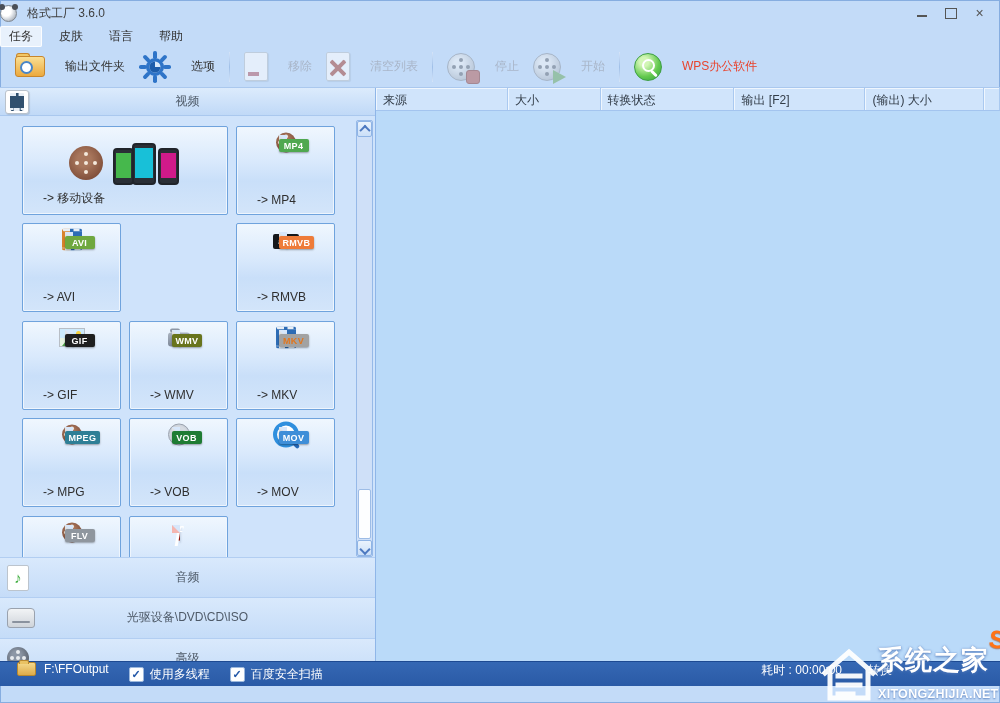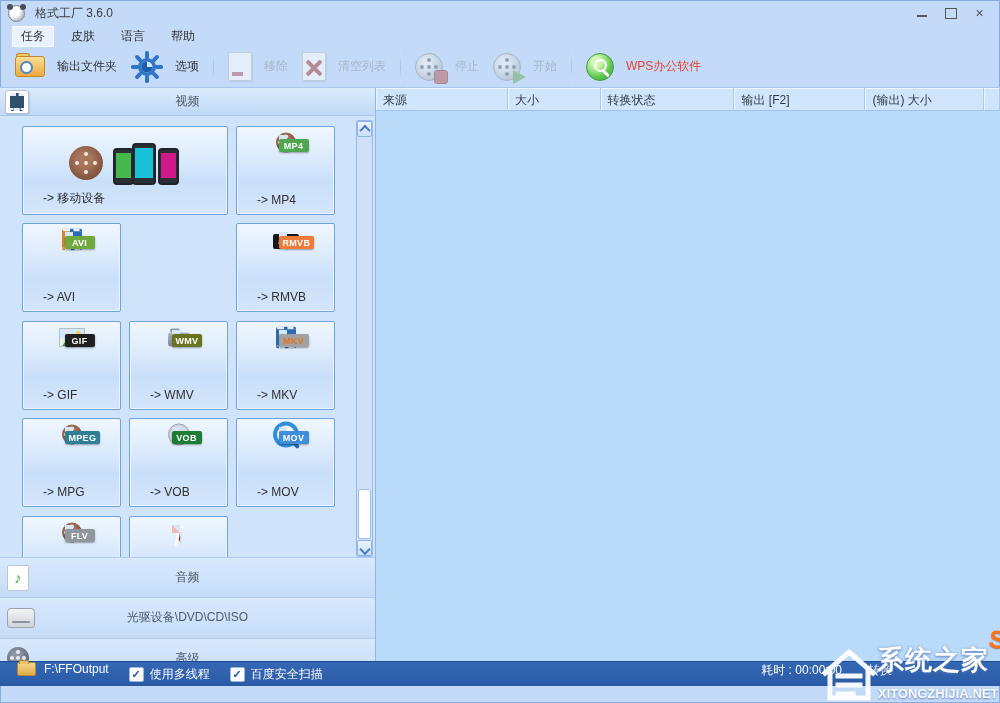--- a/index.html
+++ b/index.html
@@ -2,38 +2,38 @@
 <html><head>
 <meta charset="utf-8">
 <style>
   html,body{margin:0;padding:0}
   body{
     width:1000px;height:703px;overflow:hidden;position:relative;
     background:#c3dbf8;font-family:"Liberation Sans",sans-serif;font-size:12px;color:#333;
     box-shadow:inset 0 0 0 1px #86ade0;
   }
   
-  .titlebar{height:26px;display:flex;align-items:center;padding-left:8px}
+  .titlebar{height:26px;display:flex;align-items:center;}
   .app-icon{width:15px;height:15px;border-radius:50%;border:1px solid #7e858e;position:relative;
     background:radial-gradient(circle at 35% 35%,#fff 0 35%,#cfd4da 60%,#8d939b 100%)}
   .app-icon::before,.app-icon::after{content:"";position:absolute;top:-2px;width:6px;height:6px;border-radius:50%;background:#4a4f57}
   .app-icon::before{left:-2px}.app-icon::after{right:-2px}
   .title-text{margin-left:10px;color:#3f3f3f}
   .win-controls{margin-left:auto;display:flex;padding-right:6px}
   .win-btn{width:29px;height:22px;display:flex;align-items:center;justify-content:center;color:#555}
   .glyph-min{width:10px;height:0;border-bottom:2px solid #555;margin-top:6px}
   .glyph-max{width:10px;height:9px;border:1.5px solid #555}
   .glyph-close{font-size:14px;line-height:1;color:#555}
   
-  .menubar{height:20px;display:flex;align-items:center;padding-left:12px;gap:8px}
+  .menubar{height:20px;display:flex;align-items:center;gap:8px}
   .menu-item{padding:2px 9px;border-radius:2px;color:#333}
   .menu-item.active{background:rgba(255,255,255,.62);box-shadow:inset 0 0 0 1px rgba(255,255,255,.85)}
   
   .toolbar{height:41px;display:flex;align-items:center;padding:0 8px;border-bottom:1px solid #aac8ee}
-  .tb-btn{display:flex;align-items:center;gap:12px;padding:3px 7px}
+  .tb-btn{display:flex;align-items:center;gap:20px;padding:3px 7px}
   .tb-lb{color:#333;white-space:nowrap}
   .tb-btn.disabled .tb-lb{color:#a9b6c9}
   .tb-btn.disabled .tb-ic{opacity:.55;filter:saturate(.6)}
   .tb-sep{width:1px;height:30px;margin:0 7px;background:linear-gradient(#d5e4f8,#9fbfe8,#d5e4f8)}
   .tb-ic{display:inline-flex;align-items:center;justify-content:center}
   .ic-folder{width:30px;height:21px;position:relative;display:inline-block}
   .ic-folder .fback{position:absolute;inset:0;background:linear-gradient(#fadf93,#eca93e);border:1px solid #c8862c;border-radius:3px}
   .ic-folder .ftab{position:absolute;top:-3px;left:1px;width:12px;height:5px;background:#f2c765;border:1px solid #c8862c;border-bottom:none;border-radius:3px 3px 0 0}
   .ic-folder .fgear{position:absolute;left:5px;top:5px;width:9px;height:9px;border-radius:50%;background:#fff;border:2px solid #4a86c8}
   .ic-page{width:22px;height:27px;background:#fff;border:1px solid #b9c2cc;border-radius:2px;position:relative;box-shadow:1px 1px 1px rgba(0,0,0,.12);display:inline-block}

